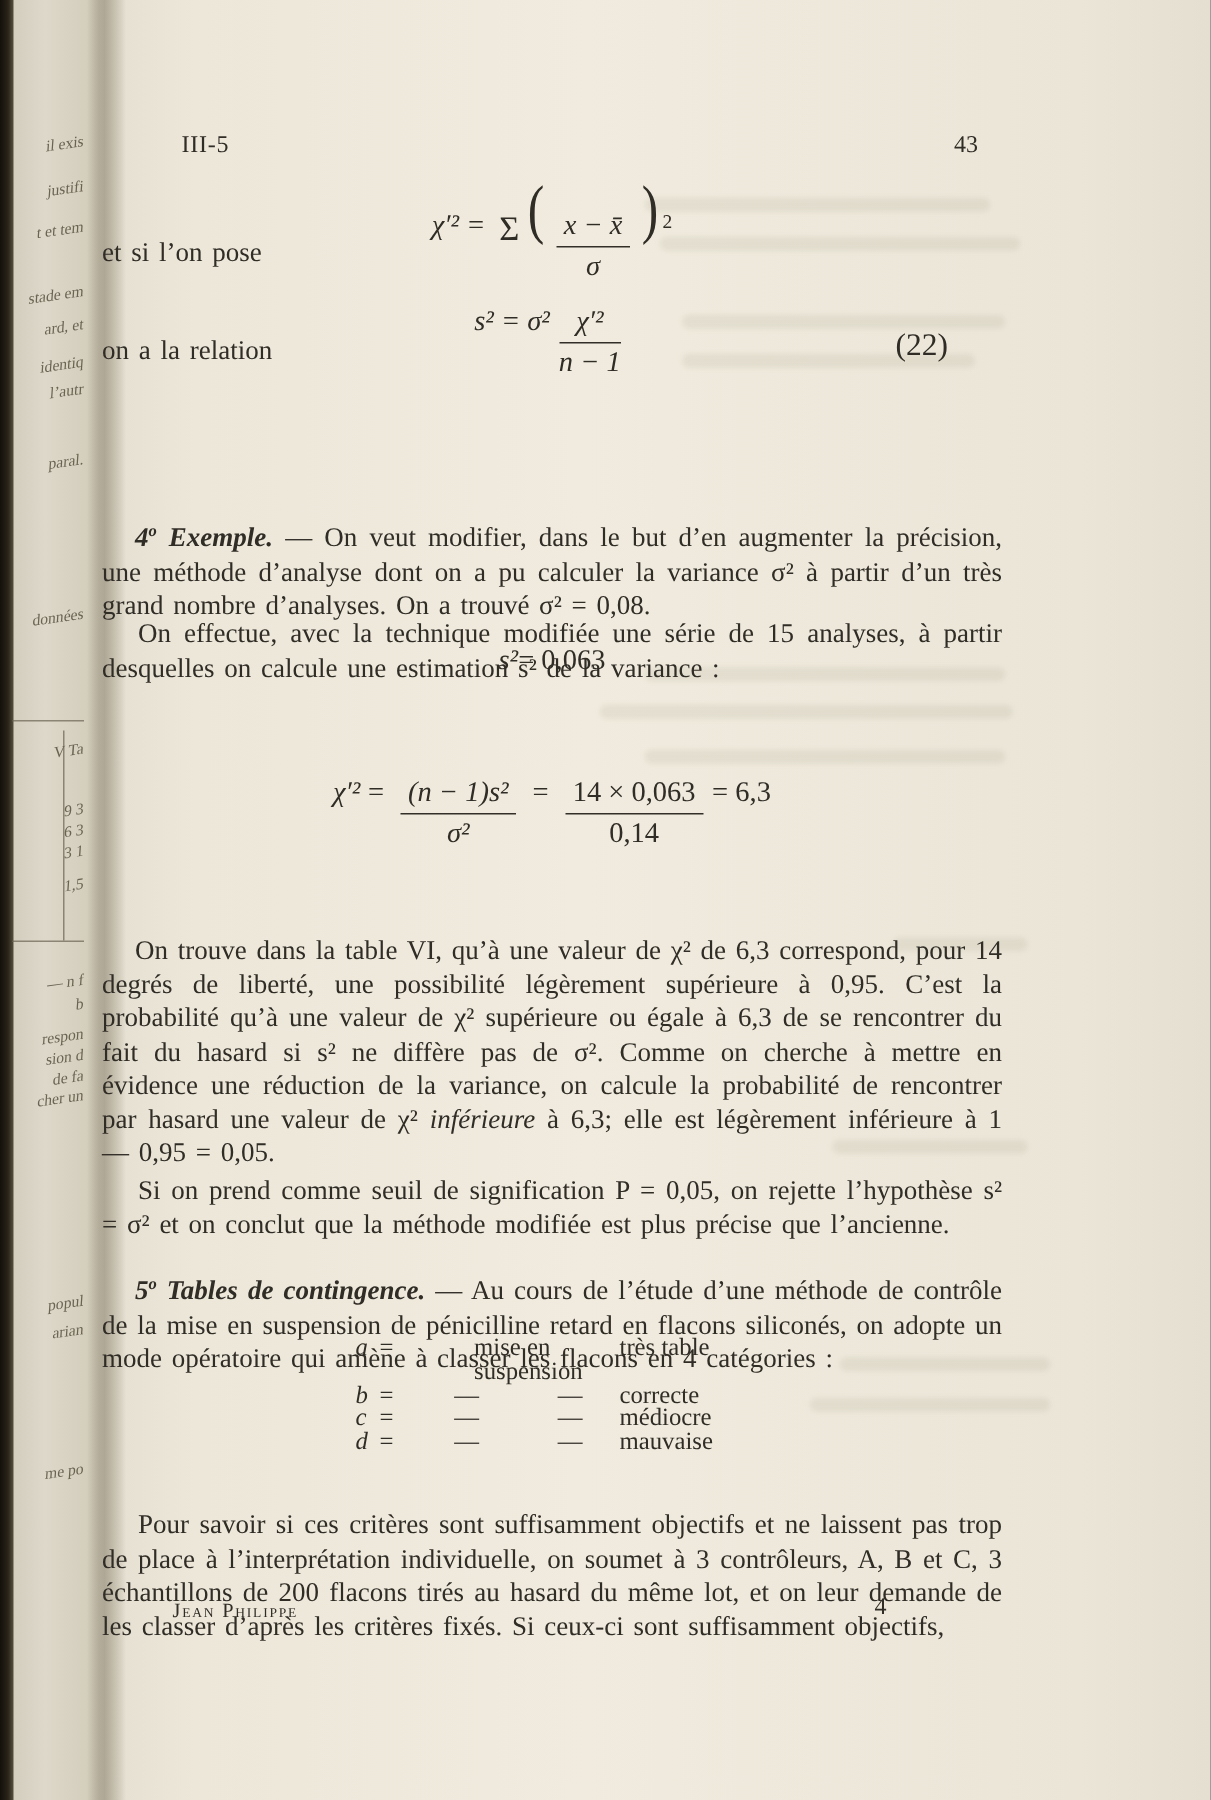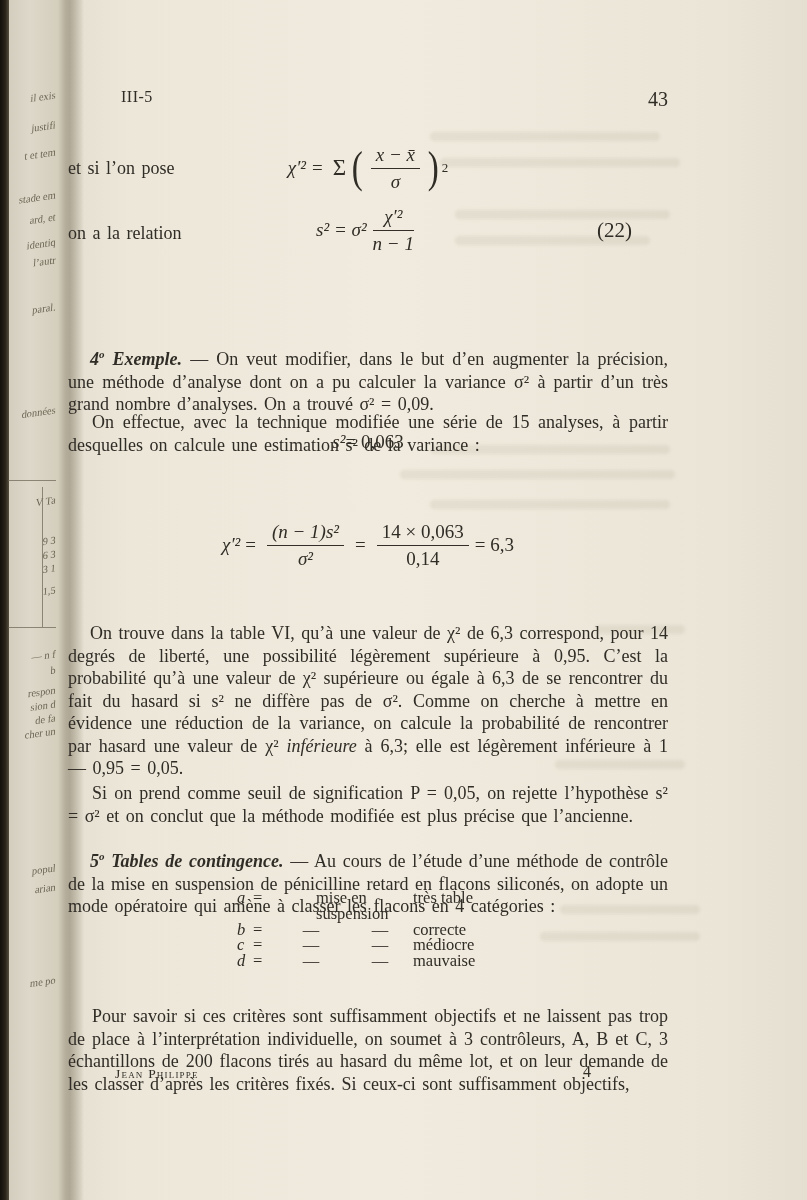--- a/index.html
+++ b/index.html
@@ -23,27 +23,27 @@
   .noindent{text-indent:0;}
   .indent{text-indent:24px;}
   .lead{font-style:italic;font-weight:bold;}
   .it{font-style:italic;}
   sup.ord{font-size:11px;font-style:italic;font-weight:bold;}
   
   .pageheader{position:absolute;left:68px;top:88px;width:600px;height:20px;font-size:16px;}
   .head-section{position:absolute;left:24px;top:0;letter-spacing:.5px;margin-left:29px;}
   .head-title{position:absolute;left:0;right:0;text-align:center;font-size:14.5px;letter-spacing:1.2px;}
   .head-title .math{font-size:16px;font-style:italic;letter-spacing:0;}
-  .head-pagenum{position:absolute;right:0;top:0;font-size:20px;}
+  .head-pagenum{position:absolute;right:16px;top:0;font-size:16px;}
   .pagefooter-author{position:absolute;left:115px;top:1066px;font-size:13.5px;
     font-variant:small-caps;letter-spacing:1.2px;}
   .pagefooter-sig{position:absolute;left:583px;top:1063px;font-size:16px;}
   
   .formula{position:absolute;left:68px;width:600px;display:flex;justify-content:center;
-    align-items:center;font-size:19px;}
+    font-size:19px;}
   .formula .var{font-style:italic;}
   .frac{display:inline-block;text-align:center;vertical-align:-1.05em;margin:0 6px;line-height:1.15;}
   .frac .num{display:block;padding:0 5px 2px;border-bottom:1.3px solid #332f28;}
   .frac .den{display:block;padding-top:2px;}
   .bigparen{font-size:44px;font-weight:400;font-style:normal;display:inline-block;
     transform:scaleX(.75);line-height:0;vertical-align:-0.12em;}
   .outer-sup{font-size:13px;vertical-align:1.15em;margin-left:1px;}
   .sigma{font-size:23px;font-style:normal;margin:0 4px;}
   .eqno{position:absolute;right:36px;top:50%;transform:translateY(-50%);font-size:21px;}
   
@@ -133,21 +133,21 @@
     <span class="var">s² = σ²</span>
     <span class="frac var">
       <span class="num">χ′²</span>
       <span class="den">n − 1</span>
     </span>
     <span class="eqno">(22)</span>
   </div>
 
 
   <div class="block" style="top:306px">
-    <span class="indent" style="display:inline-block;width:22px"></span><span class="lead">4</span><sup class="ord">o</sup><span class="lead"> Exemple.</span><span> — </span><span>On veut modifier, dans le but d’en augmenter la précision, une méthode d’analyse dont on a pu calculer la variance σ² à partir d’un très grand nombre d’analyses. On a trouvé σ² = 0,09.</span>
+    <span class="indent" style="display:inline-block;width:22px"></span><span class="lead">4</span><sup class="ord">o</sup><span class="lead"> Exemple.</span><span> — </span><span>On veut modifier, dans le but d’en augmenter la précision, une méthode d’analyse dont on a pu calculer la variance σ² à partir d’un très grand nombre d’analyses. On a trouvé σ² = 0,08.</span>
   </div>
 
   <div class="block indent" style="top:374px">On effectue, avec la technique modifiée une série de 15 analyses, à partir desquelles on calcule une estimation s² de la variance :</div>
 
   <div class="formula" style="top:430px;height:24px">
     <span class="var">s²</span>
     <span> = 0,063</span>
   </div>
 
 

